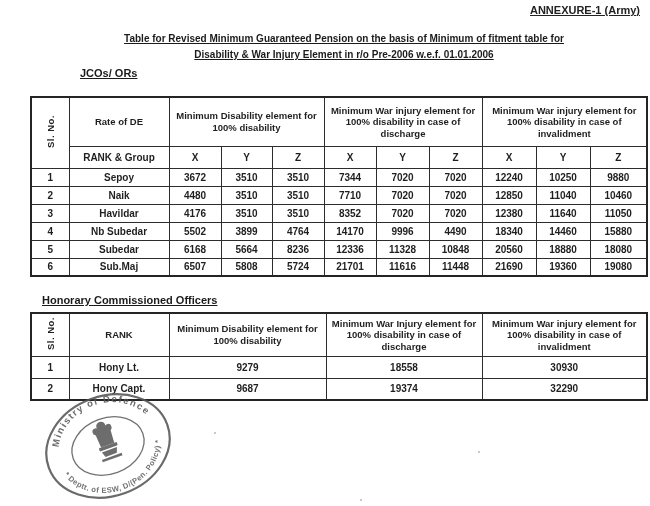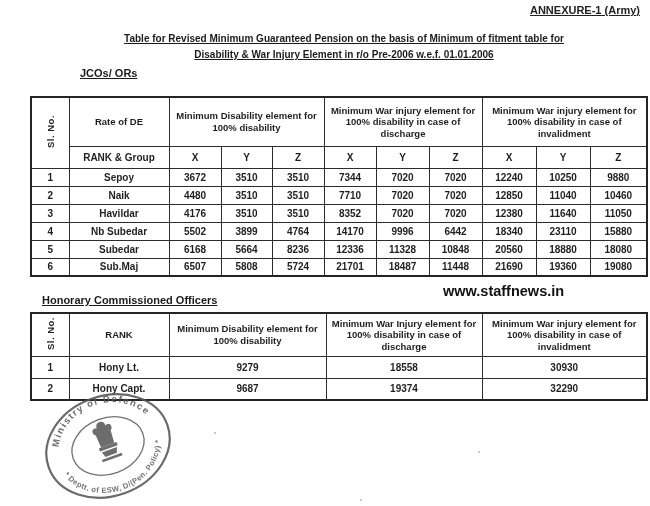--- a/index.html
+++ b/index.html
@@ -167,23 +167,23 @@
       <td>11050</td>
     </tr>
     <tr class="dr">
       <td>4</td>
       <td class="rankcell">Nb Subedar</td>
       <td>5502</td>
       <td>3899</td>
       <td>4764</td>
       <td>14170</td>
       <td>9996</td>
-      <td>6442</td>
+      <td>4490</td>
       <td>18340</td>
-      <td>23110</td>
+      <td>14460</td>
       <td>15880</td>
     </tr>
     <tr class="dr">
       <td>5</td>
       <td class="rankcell">Subedar</td>
       <td>6168</td>
       <td>5664</td>
       <td>8236</td>
       <td>12336</td>
       <td>11328</td>
@@ -192,30 +192,29 @@
       <td>18880</td>
       <td>18080</td>
     </tr>
     <tr class="dr">
       <td>6</td>
       <td class="rankcell">Sub.Maj</td>
       <td>6507</td>
       <td>5808</td>
       <td>5724</td>
       <td>21701</td>
-      <td>18487</td>
+      <td>11616</td>
       <td>11448</td>
       <td>21690</td>
       <td>19360</td>
       <td>19080</td>
     </tr>
   </tbody>
     </table>
 
-  <div class="watermark">www.staffnews.in</div>
   <div class="section-label sec-hco">Honorary Commissioned Officers</div>
 
   <table class="t t-hco">
     <colgroup>
       <col style="width:38px">
         <col style="width:100px">
       <col style="width:157px">
         <col style="width:156px">
         <col style="width:165px">
     </colgroup>

